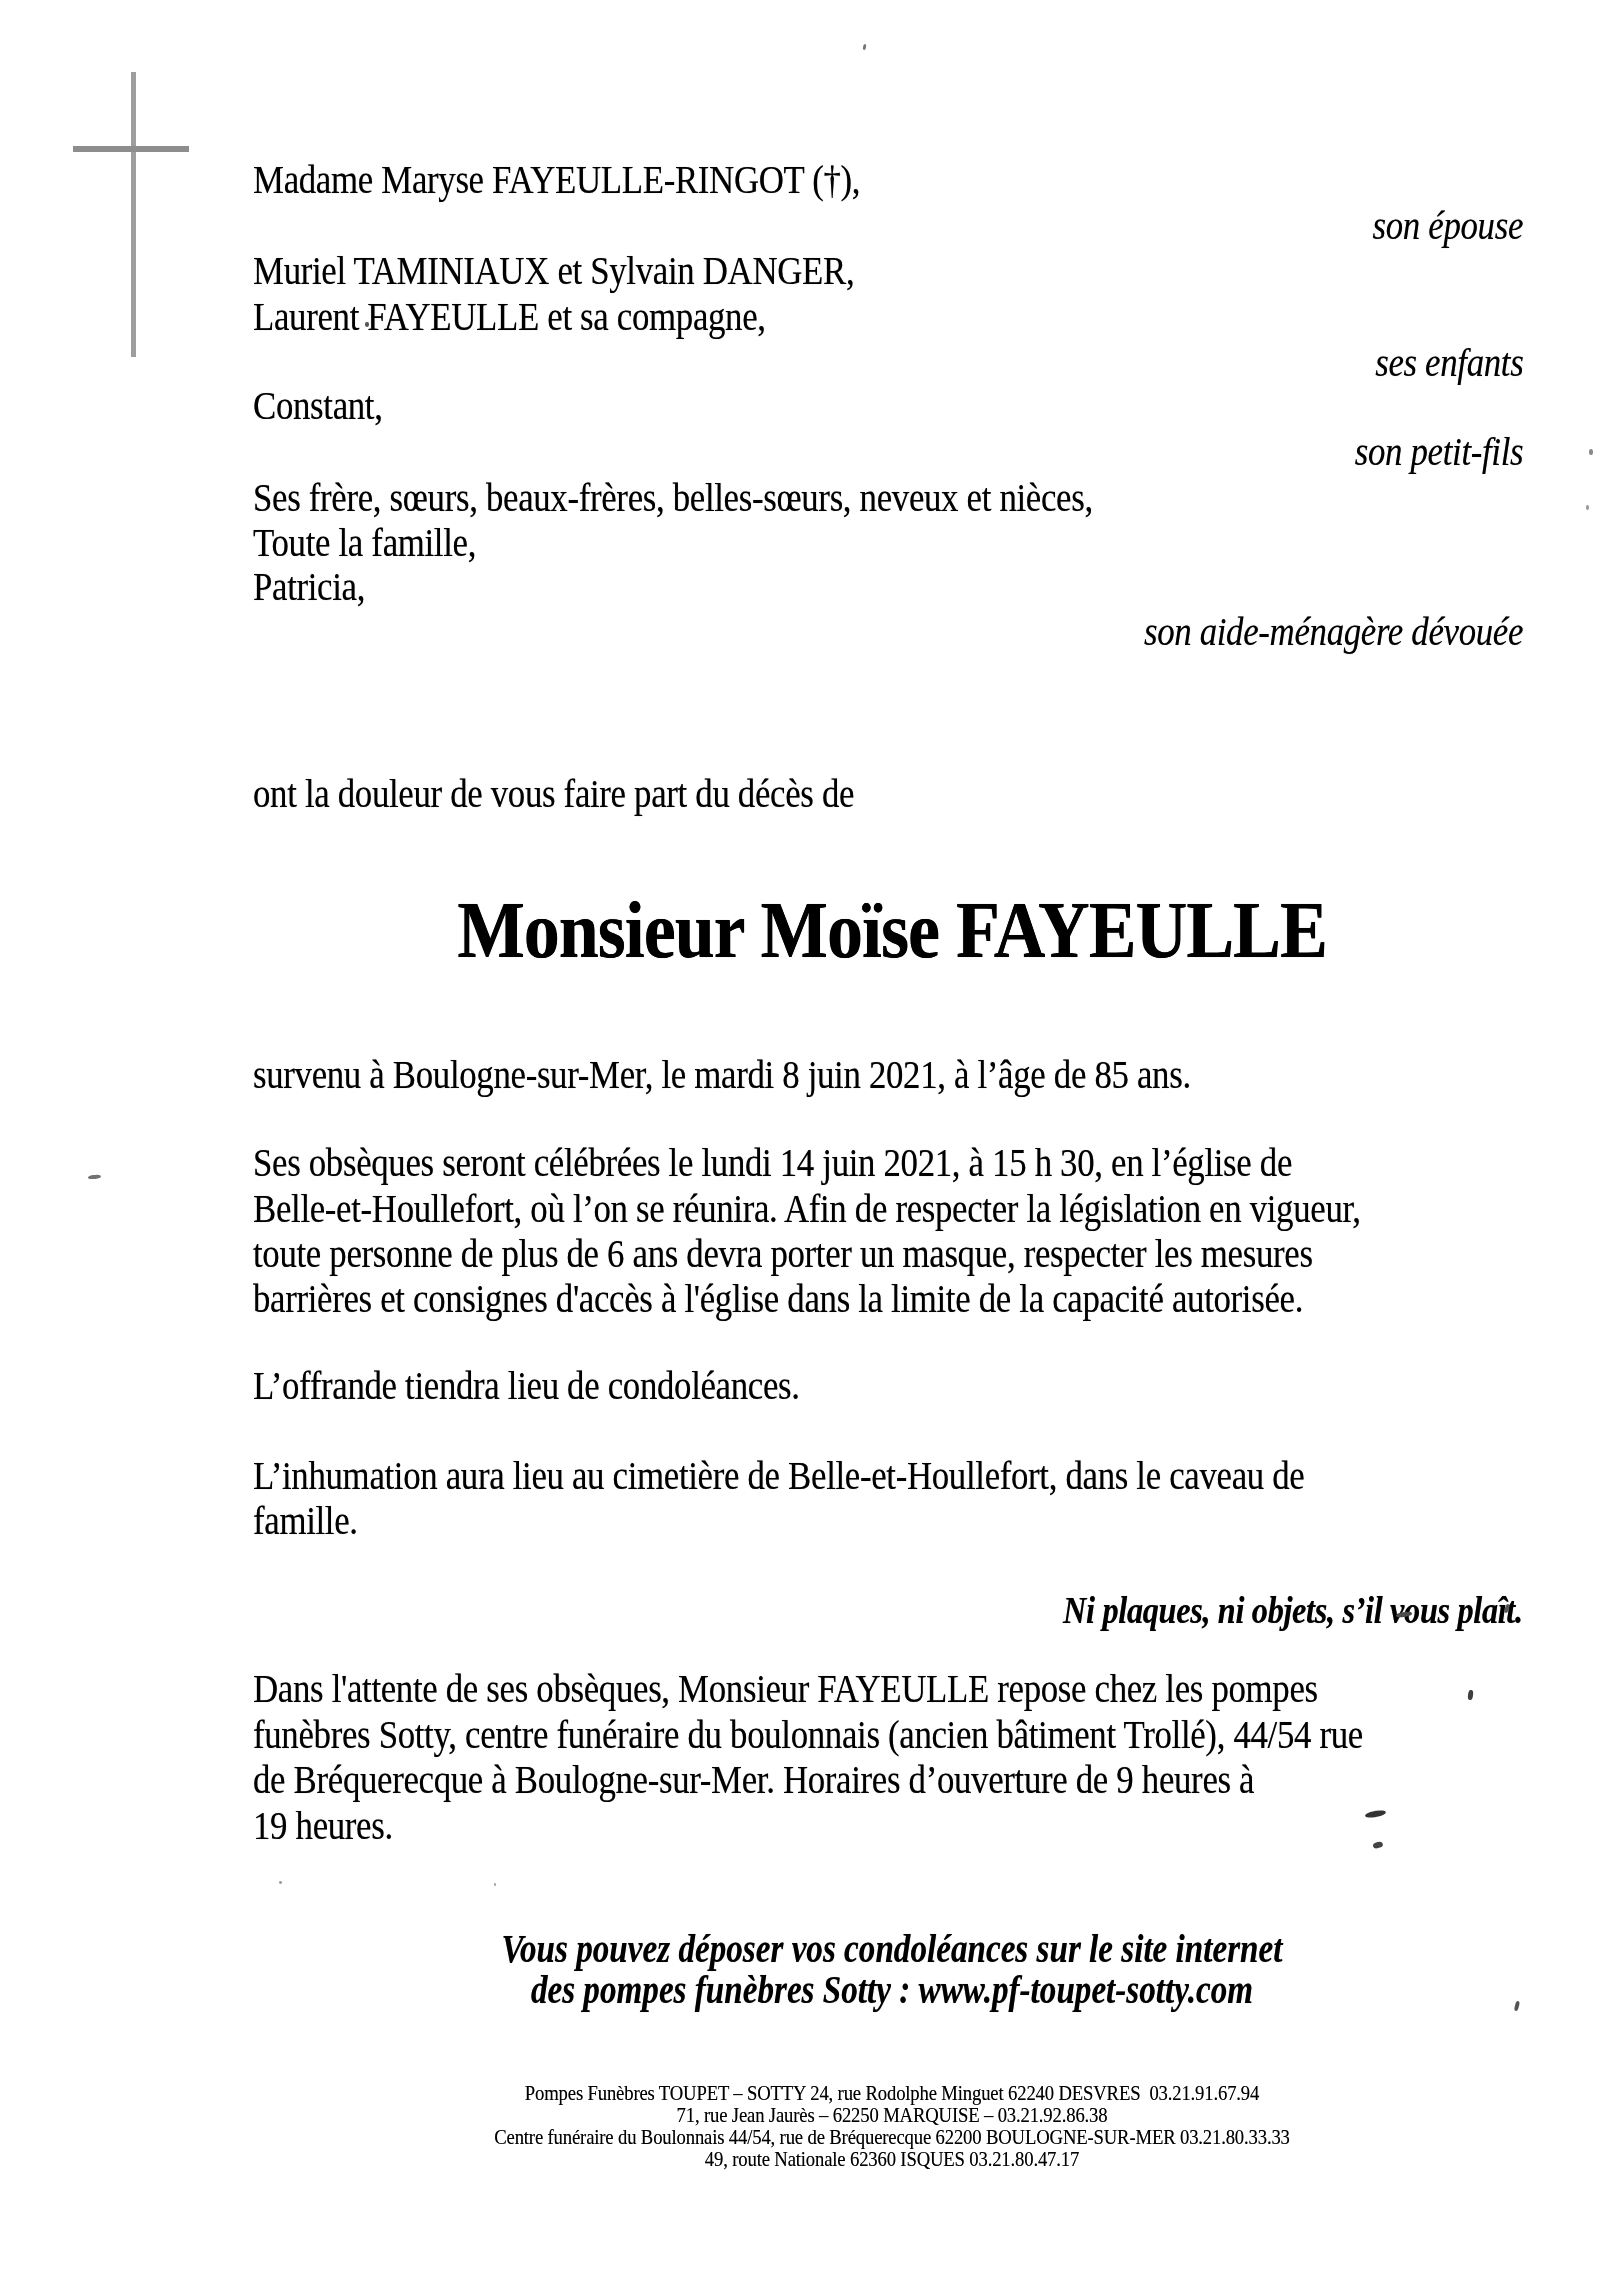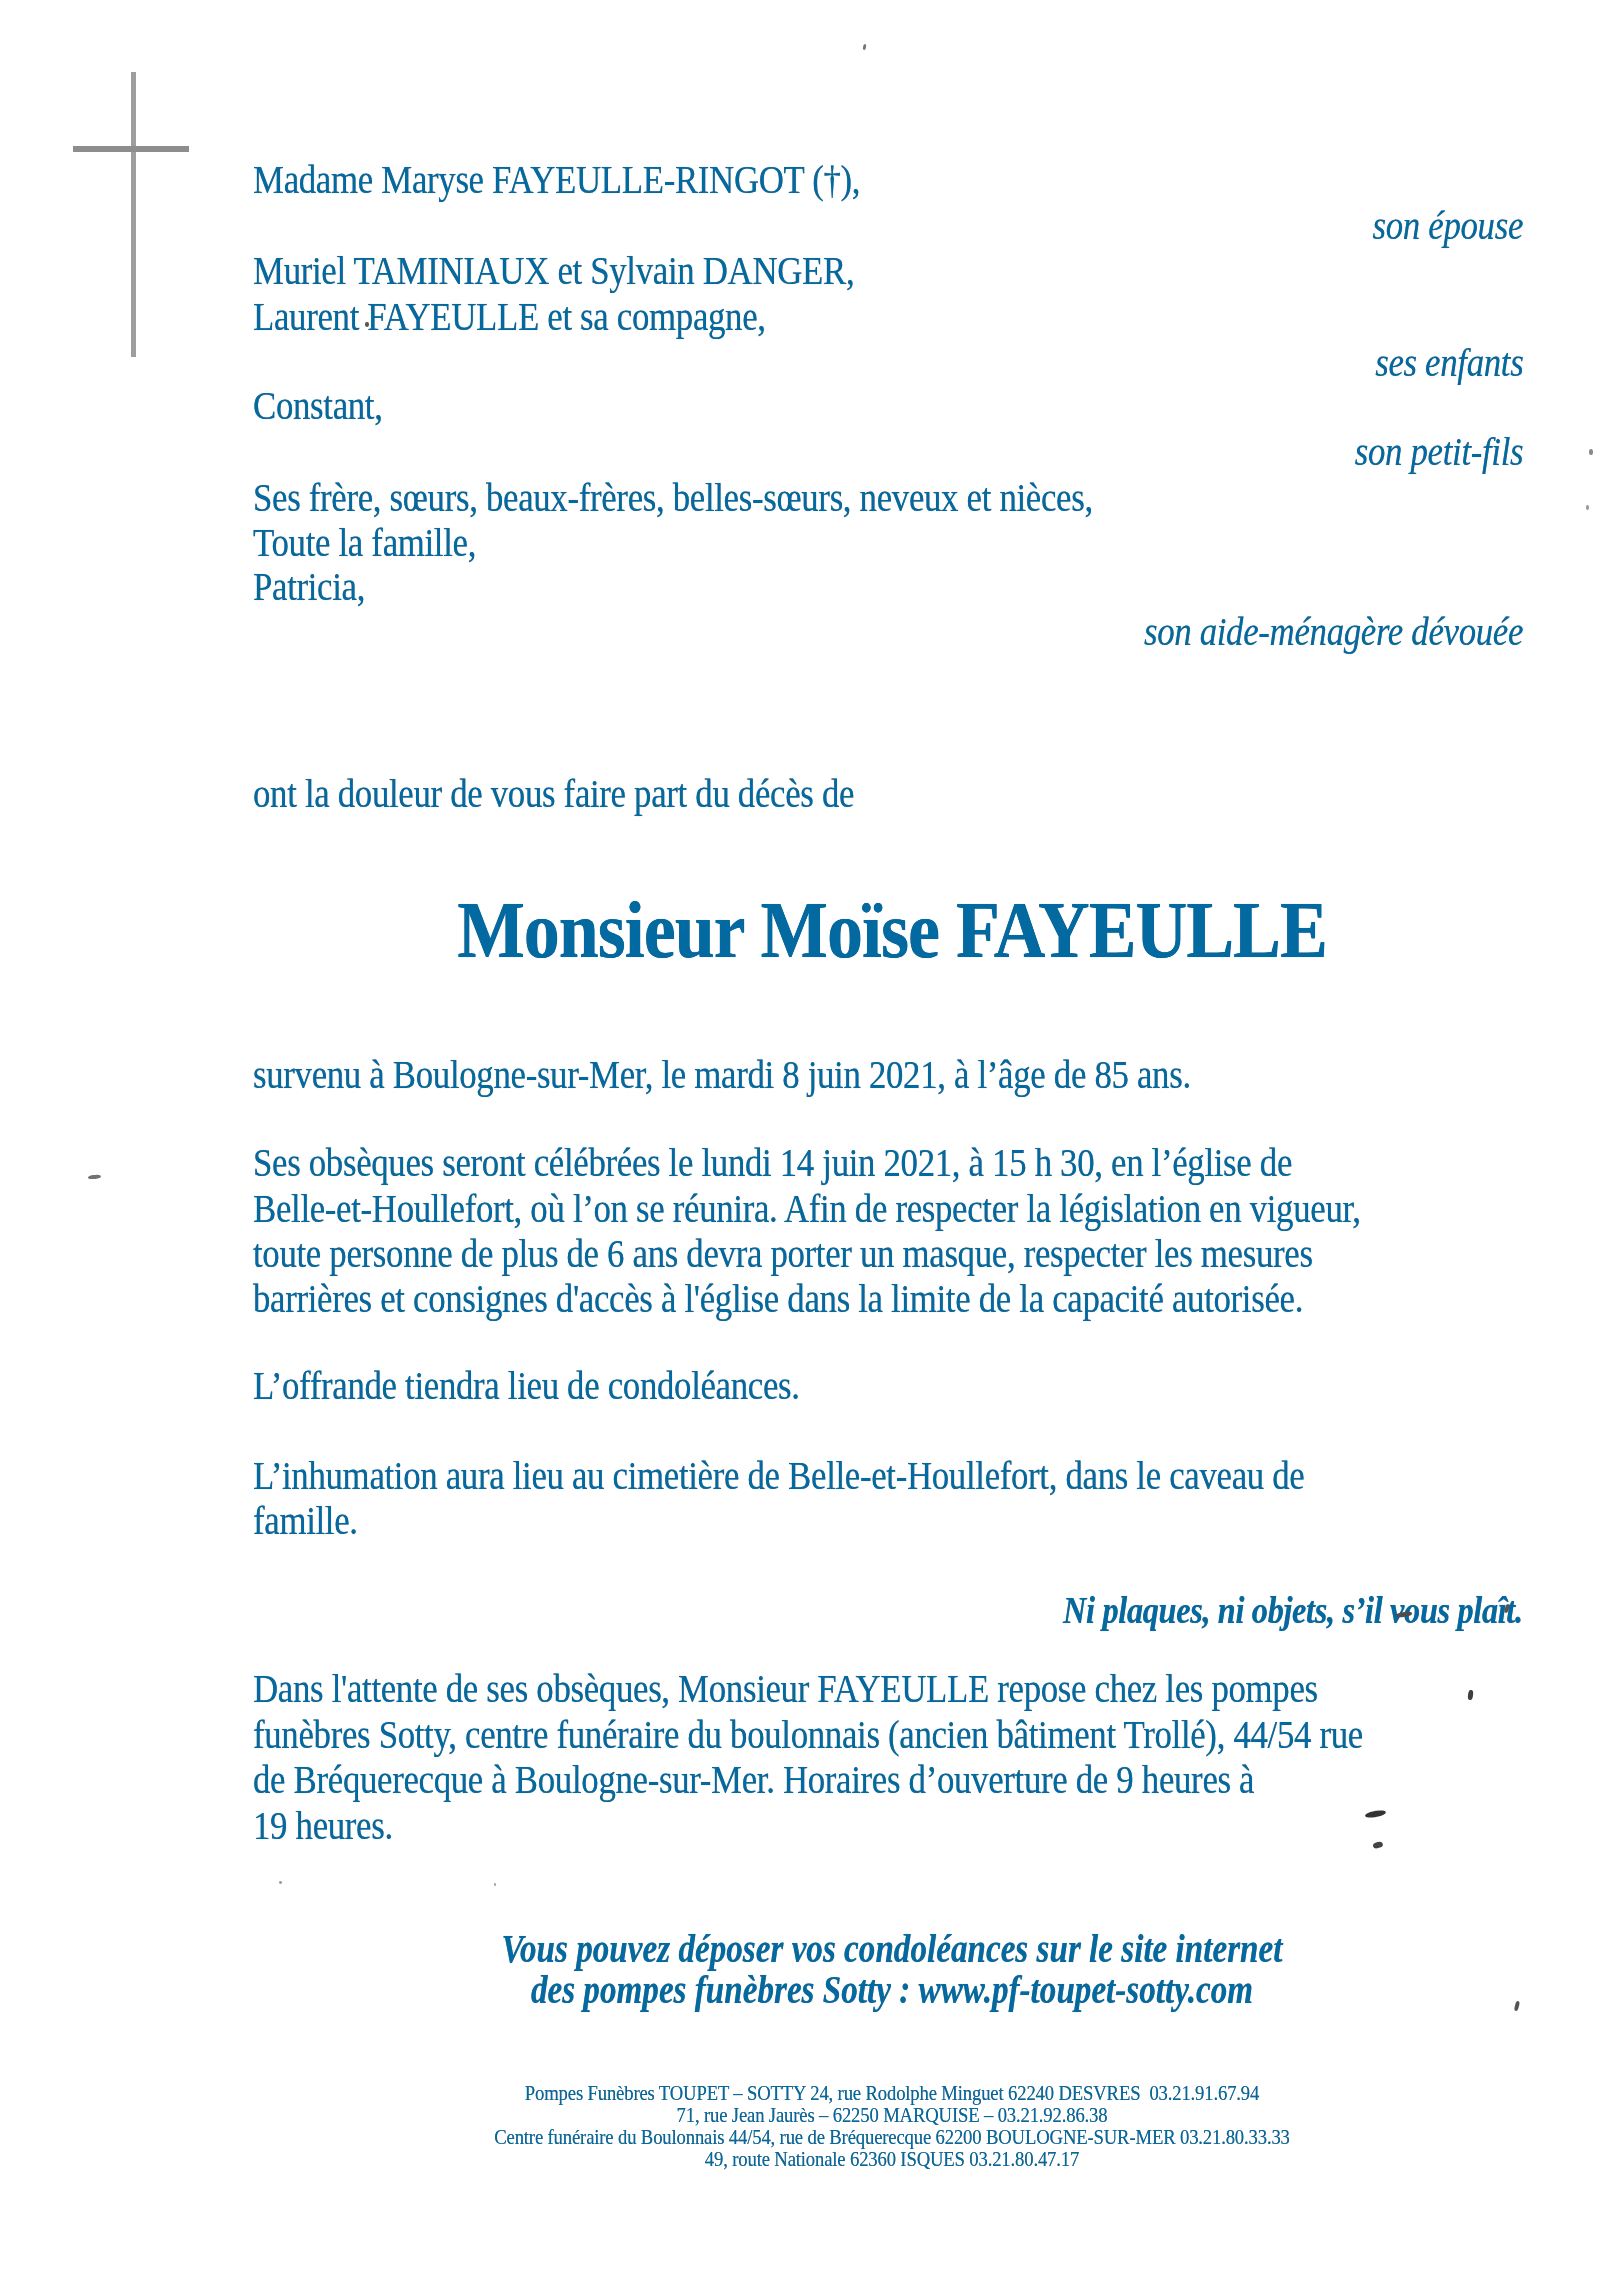--- a/index.html
+++ b/index.html
@@ -2,21 +2,21 @@
 <html lang="fr" style="font-size:12.8px"><head>
 <meta charset="utf-8">
 <style>
   html, body { margin: 0; padding: 0; background: #ffffff; }
   .page {
     position: relative;
     width: 1624px;
     height: 2295px;
     background: #ffffff;
     overflow: hidden;
-    color: #0369a1;
+    color: #000000;
     font-family: "Liberation Serif", serif;
   }
   .ln {
     position: absolute;
     white-space: nowrap;
     font-size: 41px;
     letter-spacing: -0.4px;
     transform: scaleX(0.85);
     transform-origin: left top;
     text-shadow: 0 0 0.8px rgba(15,15,15,0.55);

